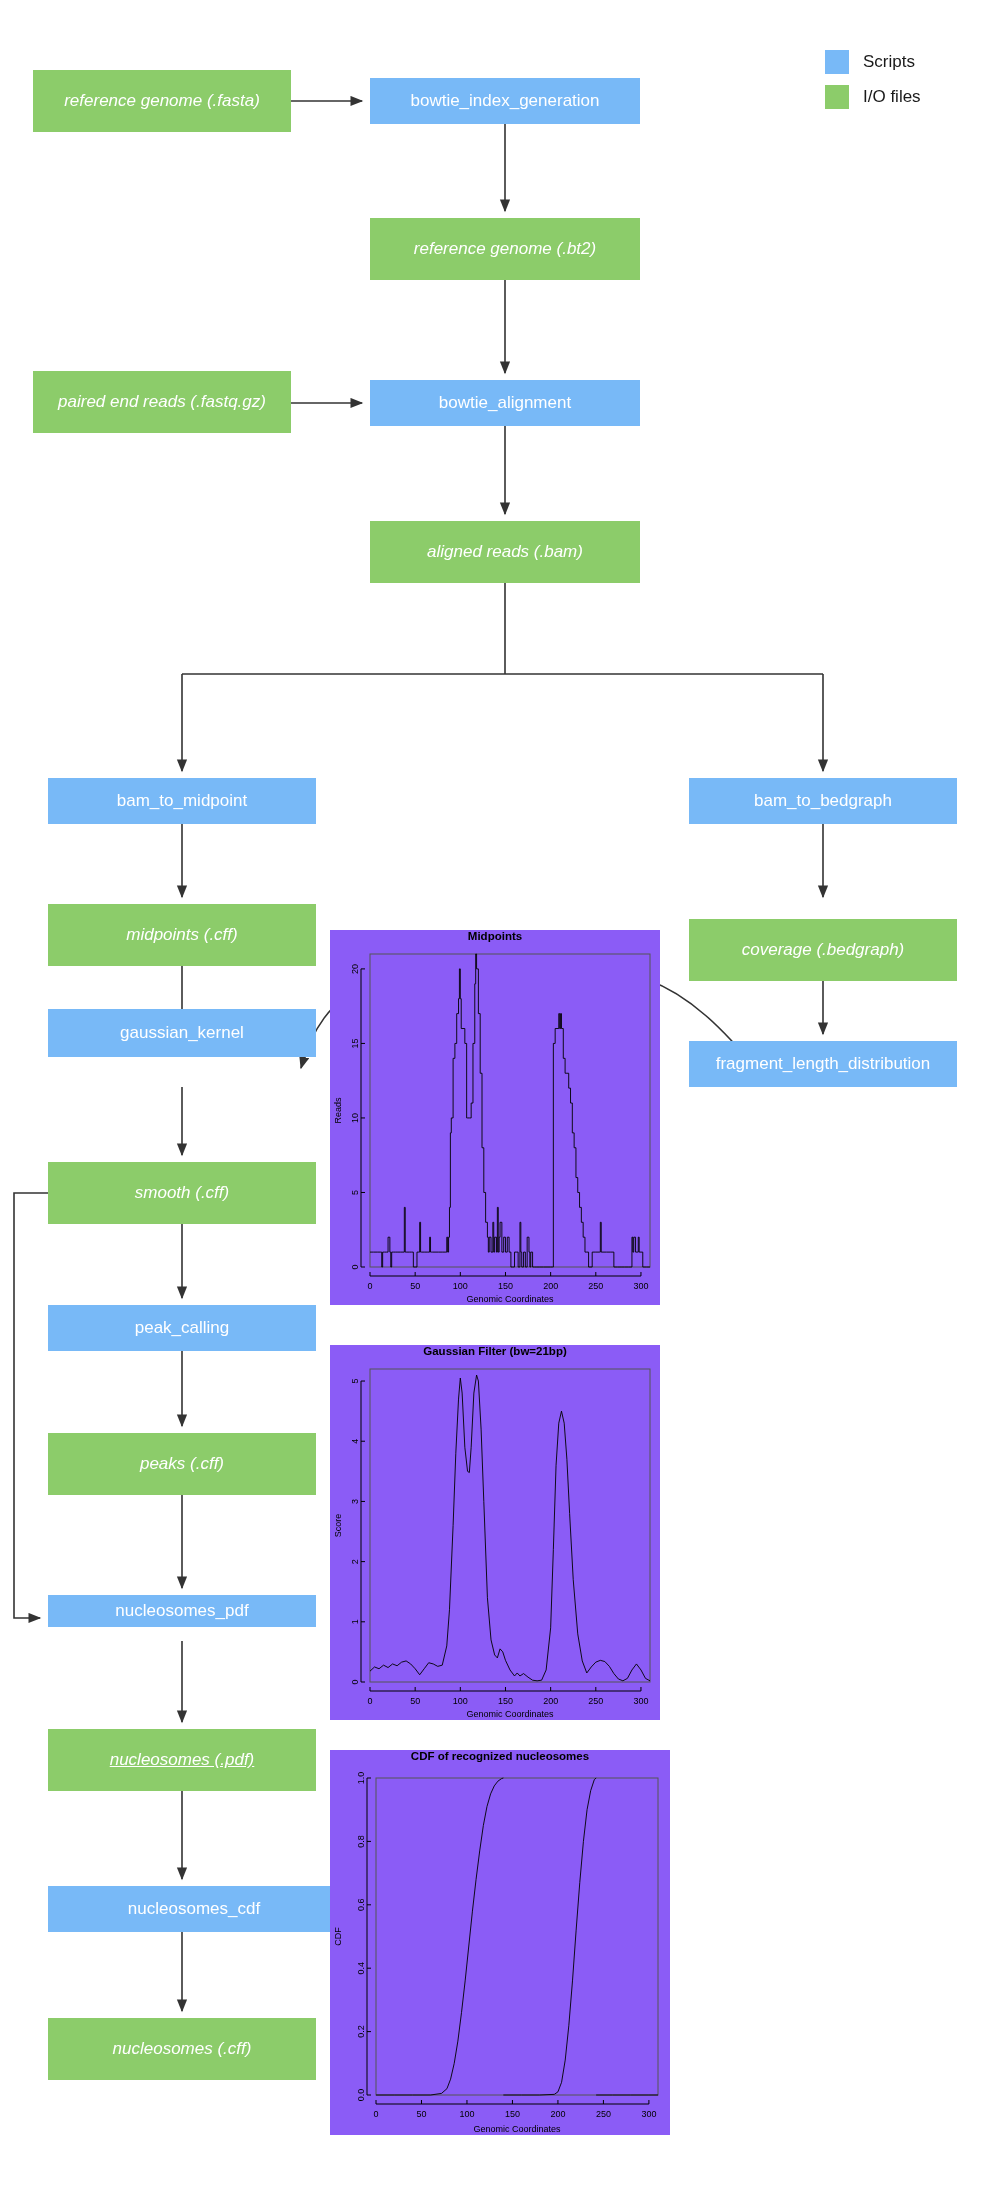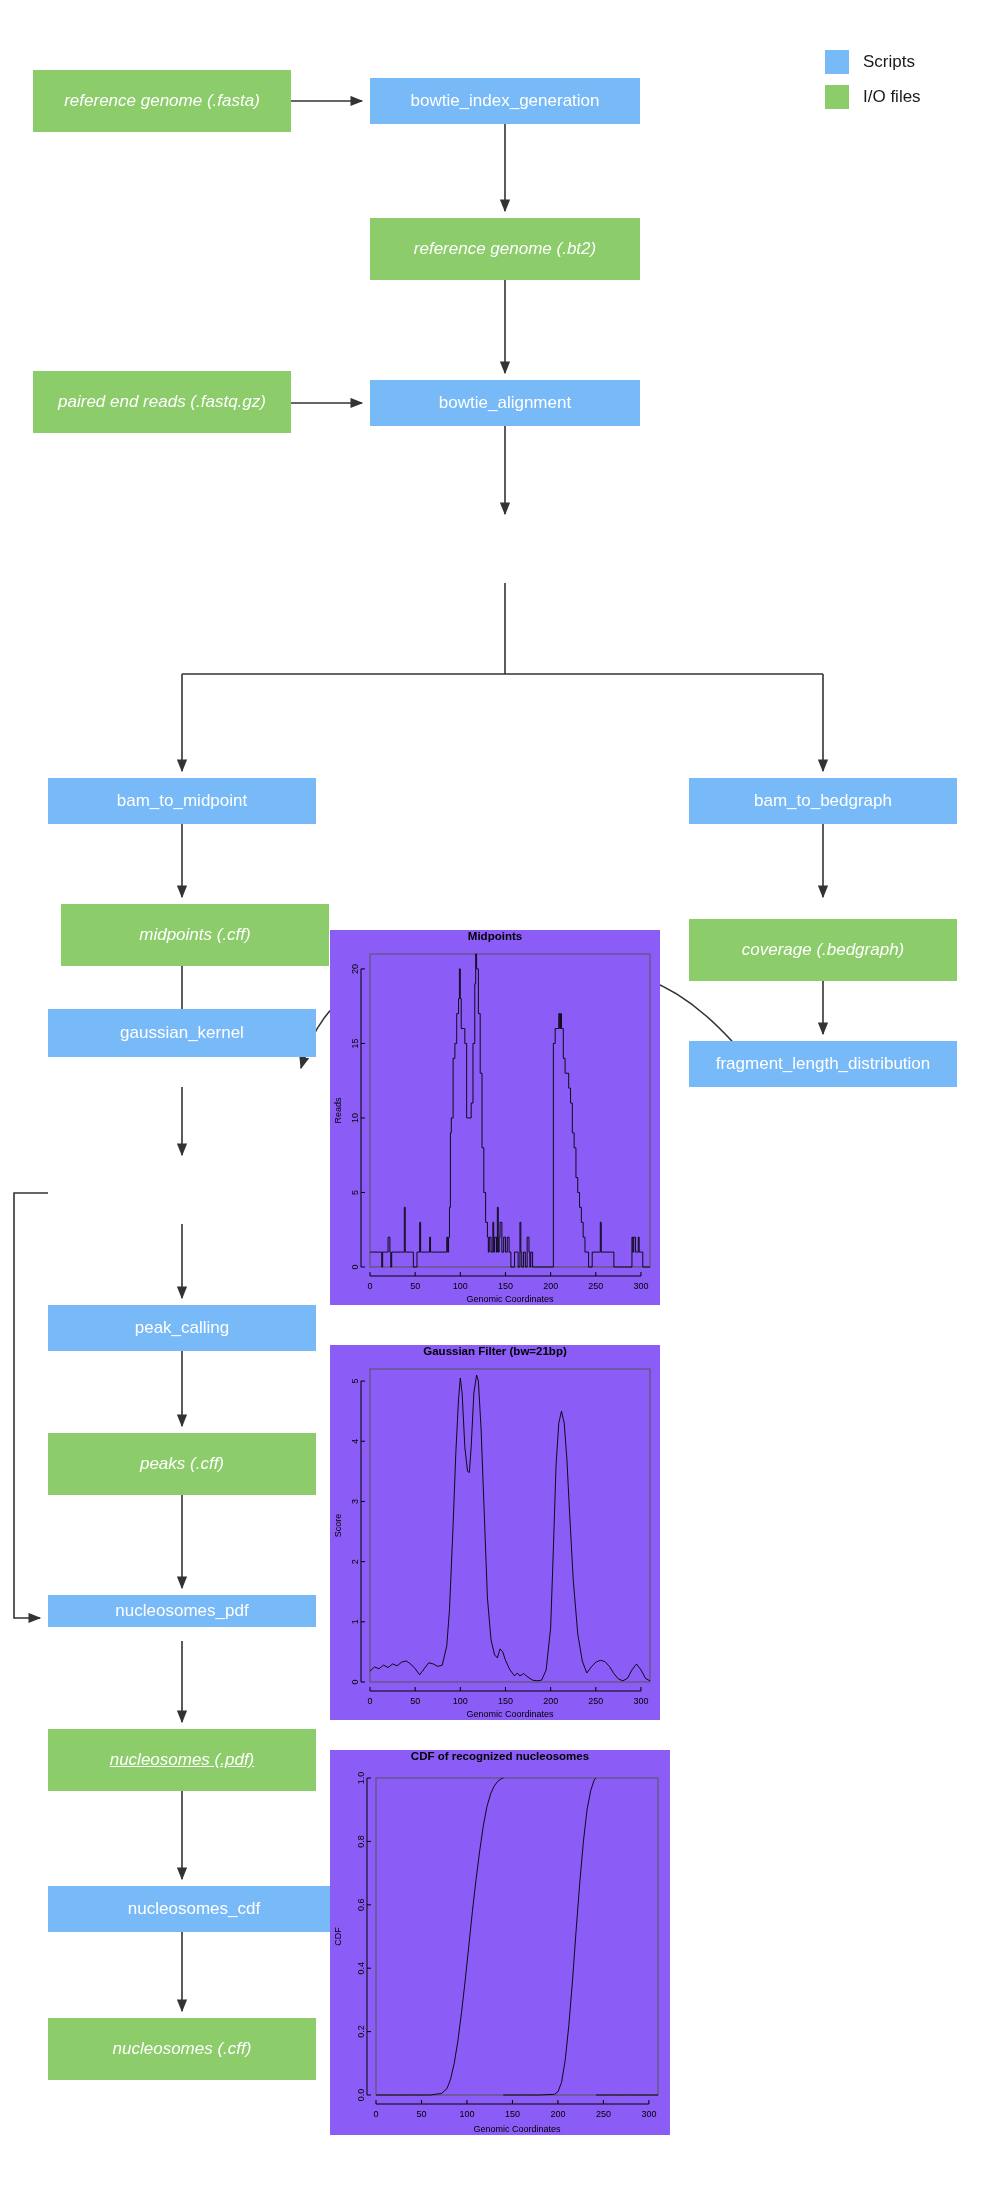--- a/index.html
+++ b/index.html
@@ -122,49 +122,55 @@
     </div>
 
   <div class="node iofile" style="left:33px;top:371px;width:258px;height:62px;">
     <span>paired end reads (.fastq.gz)</span>
     </div>
 
   <div class="node script" style="left:370px;top:380px;width:270px;height:46px;">
     <span>bowtie_alignment</span>
     </div>
 
+  <div class="node iofile" style="left:370px;top:521px;width:270px;height:62px;">
+    <span>aligned reads (.bam)</span>
+    </div>
 
   <div class="node script" style="left:48px;top:778px;width:268px;height:46px;">
     <span>bam_to_midpoint</span>
     </div>
 
   <div class="node script" style="left:367px;top:933px;width:272px;height:46px;">
     <span>bedgraph_to_midpoint</span>
     </div>
 
   <div class="node script" style="left:689px;top:778px;width:268px;height:46px;">
     <span>bam_to_bedgraph</span>
     </div>
 
-  <div class="node iofile" style="left:48px;top:904px;width:268px;height:62px;margin-left:13px;">
+  <div class="node iofile" style="left:48px;top:904px;width:268px;height:62px;">
     <span>midpoints (.cff)</span>
     </div>
 
   <div class="node iofile" style="left:689px;top:904px;width:268px;height:62px;margin-top:15px;">
     <span>coverage (.bedgraph)</span>
     </div>
 
   <div class="node script" style="left:48px;top:1009px;width:268px;height:48px;">
     <span>gaussian_kernel</span>
     </div>
 
   <div class="node script" style="left:689px;top:1041px;width:268px;height:46px;">
     <span>fragment_length_distribution</span>
     </div>
 
+  <div class="node iofile" style="left:48px;top:1162px;width:268px;height:62px;">
+    <span>smooth (.cff)</span>
+    </div>
 
   <div class="node script" style="left:48px;top:1305px;width:268px;height:46px;">
     <span>peak_calling</span>
     </div>
 
   <div class="node iofile" style="left:48px;top:1433px;width:268px;height:62px;">
     <span>peaks (.cff)</span>
     </div>
 
   <div class="node script" style="left:48px;top:1595px;width:268px;height:32px;">

